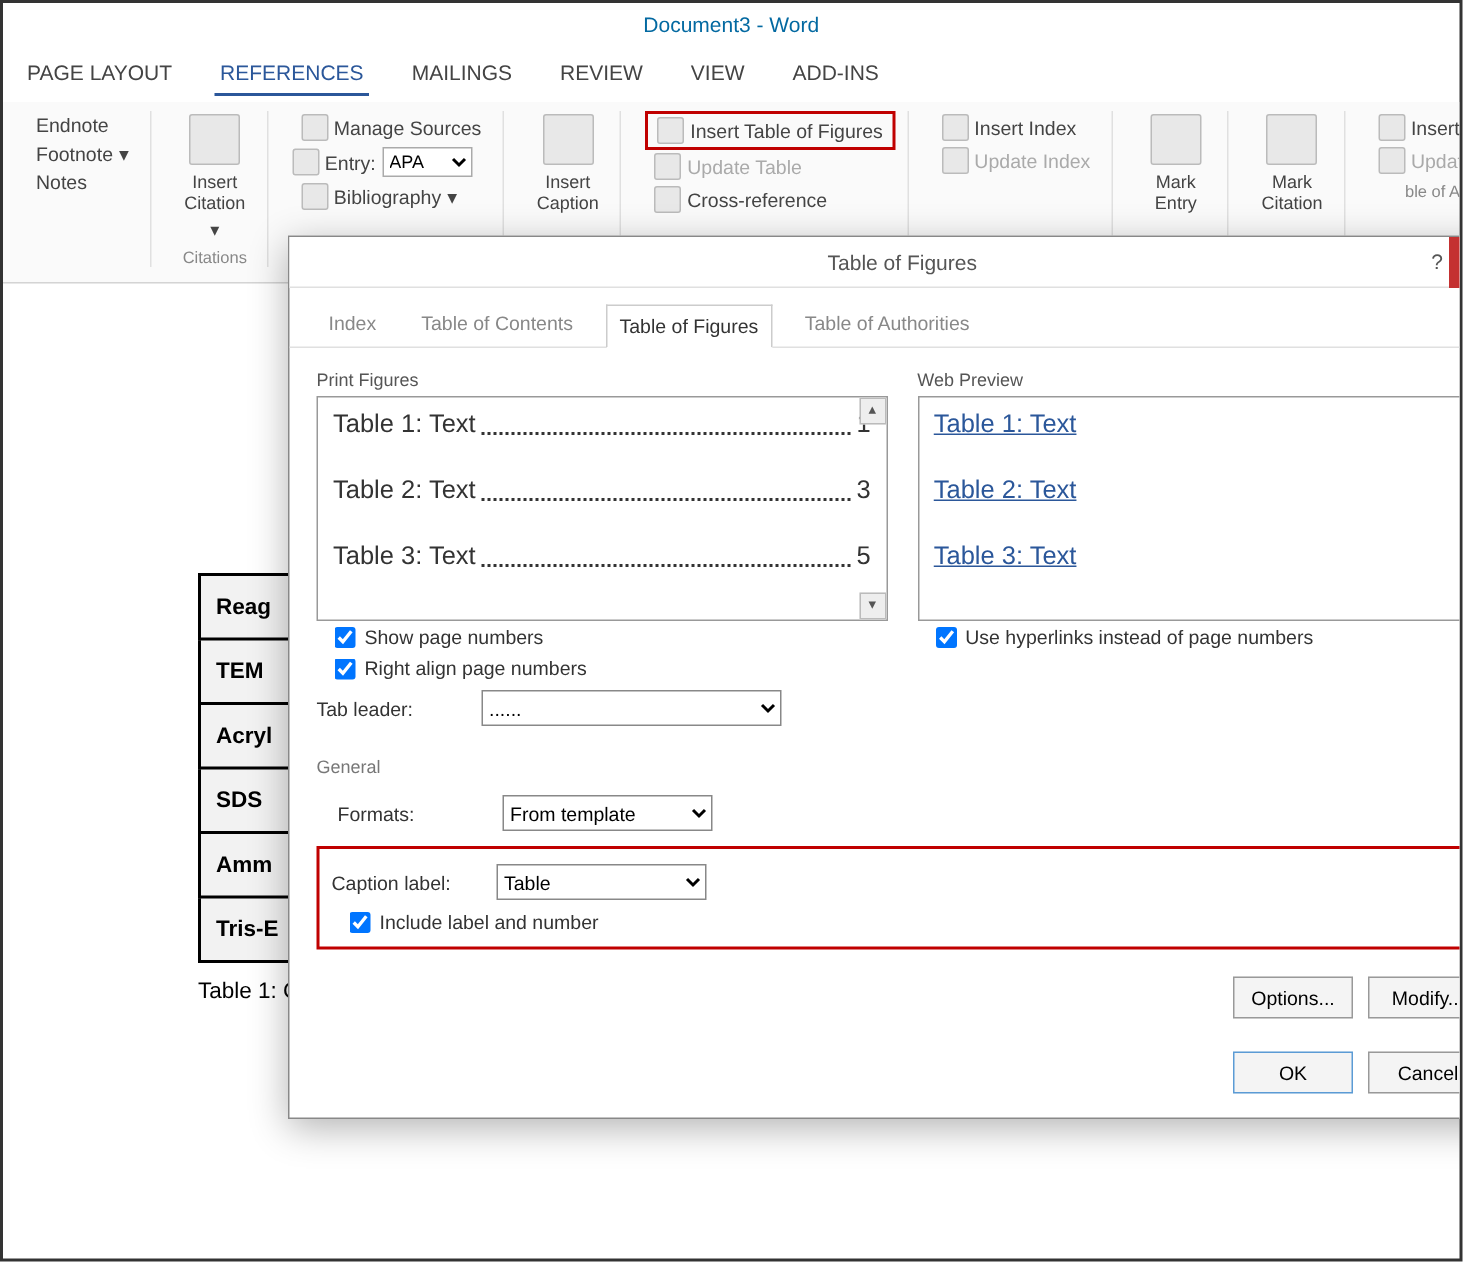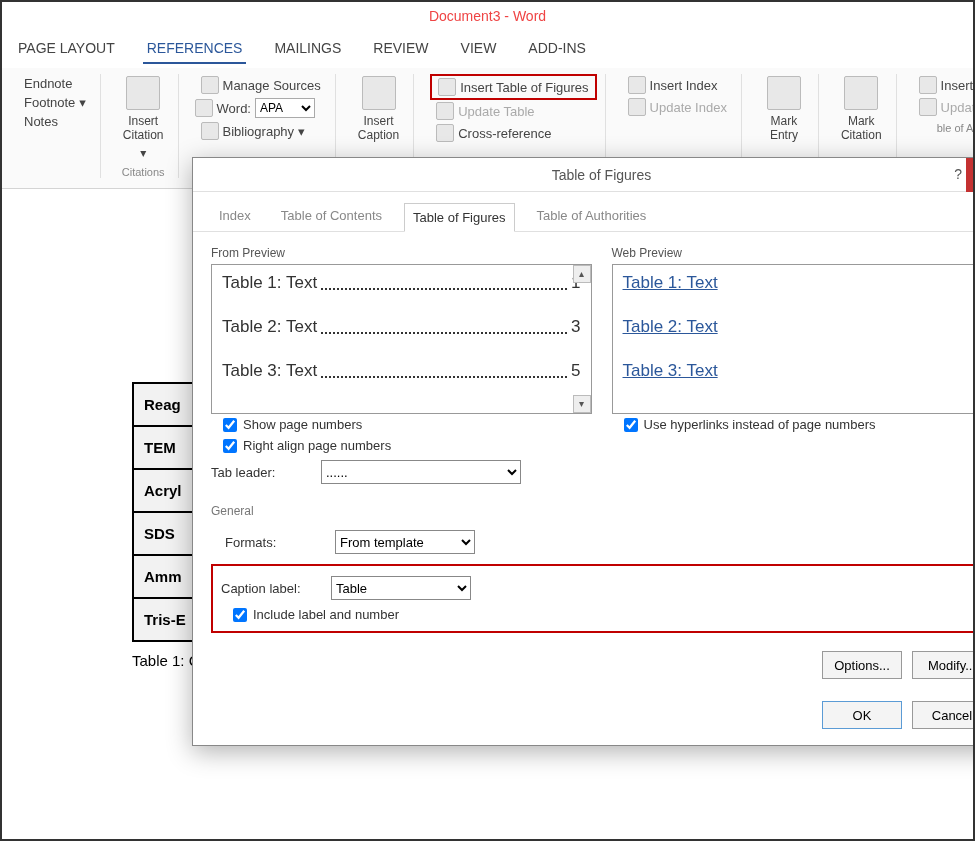--- a/index.html
+++ b/index.html
@@ -1,17 +1,17 @@
 <!DOCTYPE html>
 <html><head>
 <meta charset="utf-8">
 <style>
 * { box-sizing: border-box; margin: 0; padding: 0; font-family: "Segoe UI", Tahoma, sans-serif; }
 body { background: #fff; width: 975px; height: 841px; position: relative; overflow: hidden; border: 2px solid #333; }
-.titlebar { text-align: center; color: #ef4444; font-size: 14px; padding: 6px 0; }
+.titlebar { text-align: center; color: #0369a1; font-size: 14px; padding: 6px 0; }
 .ribbon-tabs { display: flex; gap: 24px; padding: 4px 12px; font-size: 14px; color: #444; }
 .ribbon-tabs .tab { padding: 6px 4px; cursor: pointer; }
 .ribbon-tabs .tab.active { color: #2b579a; border-bottom: 2px solid #2b579a; font-weight: 500; }
 .ribbon { display: flex; gap: 8px; padding: 6px 8px 10px; border-bottom: 1px solid #d4d4d4; background: #fafafa; font-size: 13px; color: #444; }
 .rgroup { display: flex; flex-direction: column; padding: 0 8px; border-right: 1px solid #e0e0e0; }
 .rgroup:last-child { border-right: none; }
 .rrow { display: flex; align-items: center; gap: 4px; padding: 2px 0; white-space: nowrap; }
 .ricon { width: 18px; height: 18px; display: inline-block; background: #e8e8e8; border: 1px solid #bbb; border-radius: 2px; }
 .riconbig { width: 34px; height: 34px; }
 .rbtn { display: flex; align-items: center; gap: 4px; padding: 2px 6px; cursor: pointer; }
@@ -90,21 +90,21 @@
     </div>
     <div class="rgroup-label">Citations</div>
   </div>
   <div class="rgroup">
     <div class="rrow rbtn">
         <span class="ricon"></span>
         <span>Manage Sources</span>
       </div>
     <div class="rrow">
       <span class="ricon"></span>
-      <span>Word:</span>
+      <span>Entry:</span>
       <select class="style-select"><option>APA</option></select>
     </div>
     <div class="rrow rbtn"><span class="ricon"></span><span>Bibliography</span> ▾</div>
   </div>
   <div class="rgroup">
     <div class="rbtn rbtn-large">
       <span class="ricon riconbig"></span>
       <span>Insert Caption</span>
     </div>
   </div>
@@ -192,21 +192,21 @@
   </div>
   <div class="dlg-tabs">
     <div class="dtab">Index</div>
     <div class="dtab">Table of Contents</div>
     <div class="dtab active">Table of Figures</div>
     <div class="dtab">Table of Authorities</div>
   </div>
   <div class="dlg-body">
     <div class="previews">
       <div class="prev-col">
-        <div class="prev-label">From Preview</div>
+        <div class="prev-label">Print Figures</div>
         <div class="prev-box">
           <div class="scroll-arrow up">▴</div>
           <div class="line">
               <span class="lbl">Table 1: Text</span>
               <span class="dots"></span>
               <span class="pn">1</span>
             </div>
           <div class="line">
               <span class="lbl">Table 2: Text</span>
               <span class="dots"></span>

